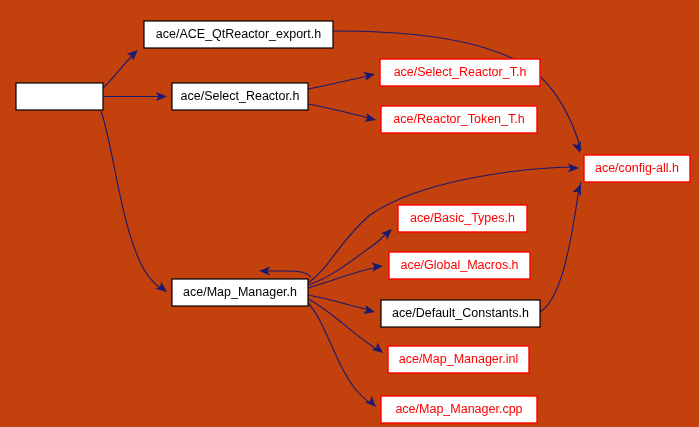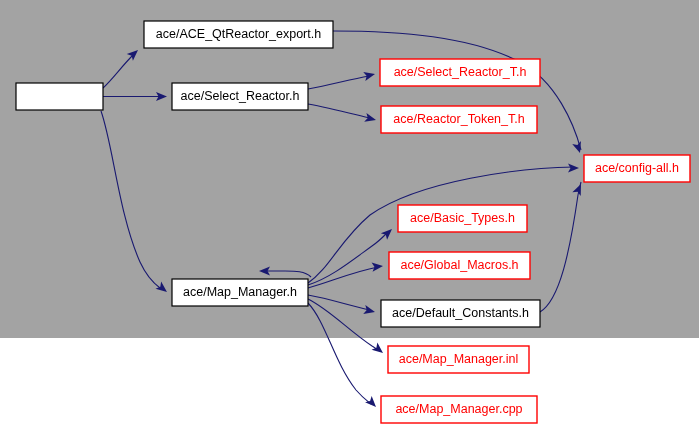--- a/index.html
+++ b/index.html
@@ -1,18 +1,18 @@
 <!DOCTYPE html>
 <html><head>
 <meta charset="utf-8">
 <style>
   html,body{margin:0;padding:0;background:#ffffff;}
   body{width:699px;height:427px;overflow:hidden;
        font-family:"Liberation Sans","DejaVu Sans",sans-serif;}
-  #graph{position:relative;width:699px;height:338px;background:#a3a3a3;}
+  #graph{position:relative;width:699px;height:427px;background:#c2410c;}
   svg{position:absolute;left:0;top:0;width:699px;height:427px;}
   .edge{fill:none;stroke:#191970;stroke-width:1.1;}
   .arrow{fill:#191970;stroke:none;}
   .node-label{font-size:12.5px;text-anchor:middle;dominant-baseline:middle;}
   .nbox{fill:#ffffff;}
   .nbox.red{stroke:#ff0000;stroke-width:1.4;}
   .nbox.blackb{stroke:#000000;stroke-width:1.2;}
 </style>
 </head>
 <body>

